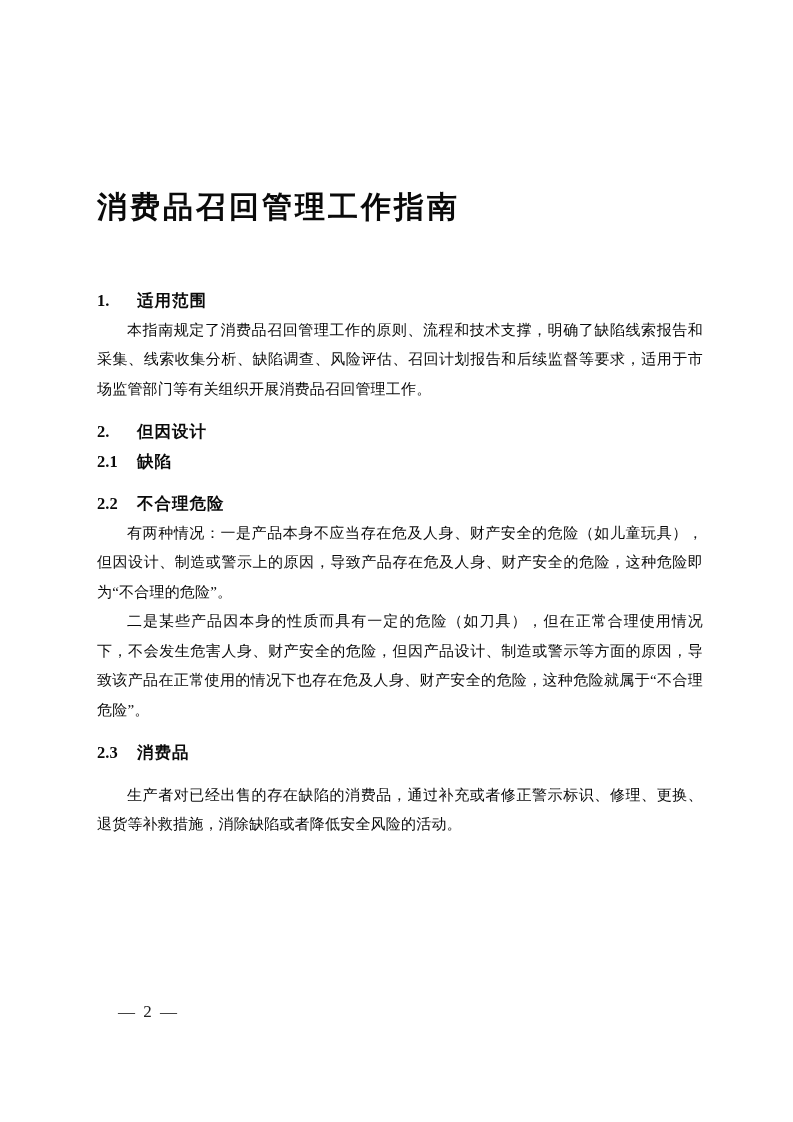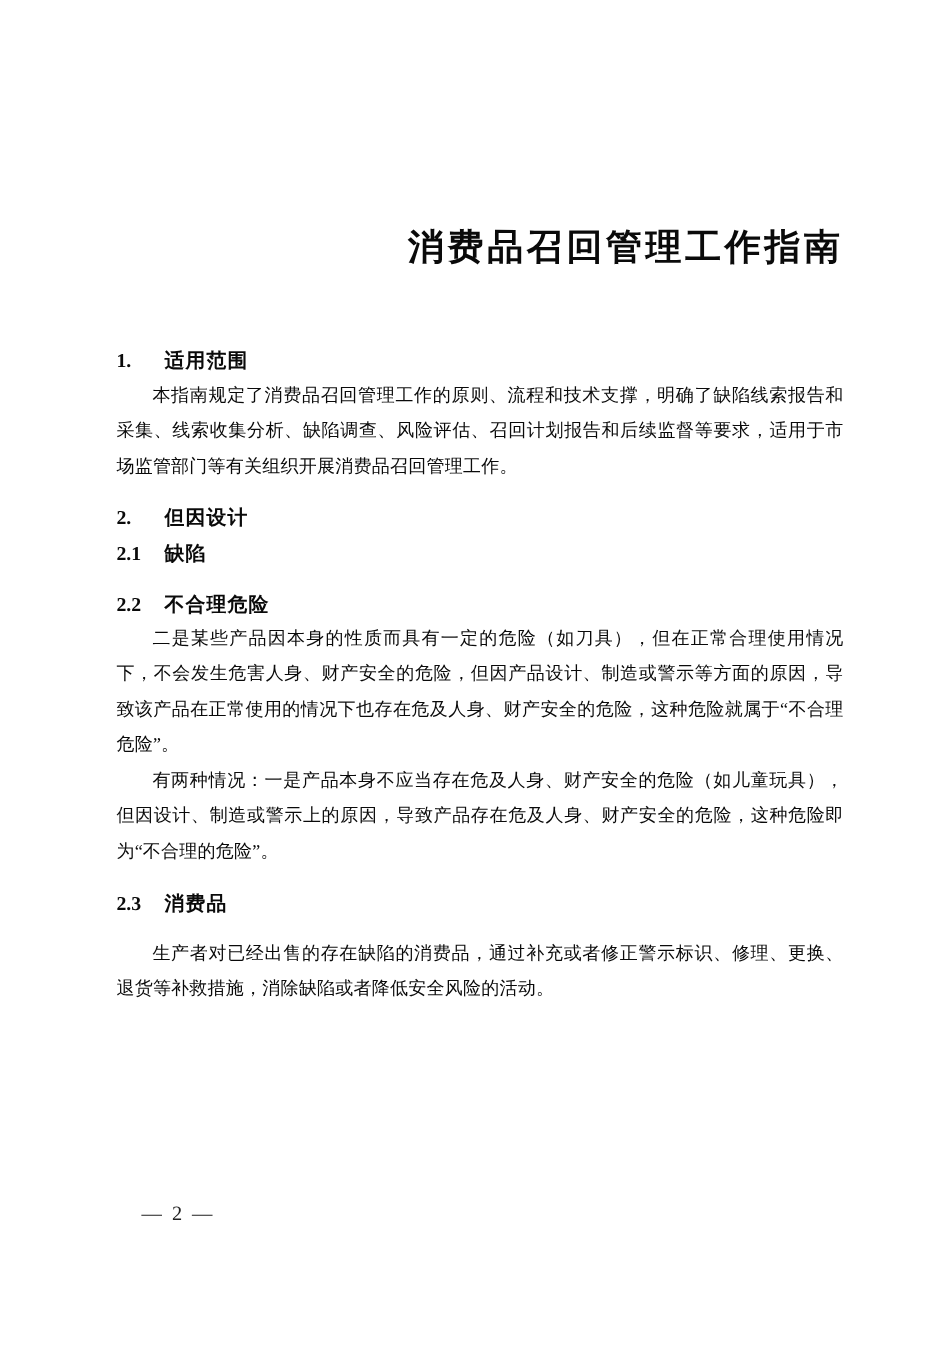--- a/index.html
+++ b/index.html
@@ -17,21 +17,21 @@
   }
   .page {
     position: absolute;
     inset: 0;
     box-sizing: border-box;
     padding: 186px 90px 0 97px;
     background: #ffffff;
   }
   .doc-title {
     margin: 0 0 58px 0;
-    text-align: right;
+    text-align: left;
     font-size: 30px;
     line-height: 42px;
     font-weight: bold;
     letter-spacing: 3px;
     font-family: "Liberation Serif", "DejaVu Serif", serif;
   }
   .section {
     margin-top: 13px;
   }
   .section.no-gap {
@@ -94,22 +94,22 @@
         <div class="sec-head">
           <span class="sec-num">2.1</span>
           <span class="sec-title">缺陷</span>
         </div>
       </section>
       <section class="section">
         <div class="sec-head">
           <span class="sec-num">2.2</span>
           <span class="sec-title">不合理危险</span>
         </div>
+        <p class="body-para">有两种情况：一是产品本身不应当存在危及人身、财产安全的危险（如儿童玩具），但因设计、制造或警示上的原因，导致产品存在危及人身、财产安全的危险，这种危险即为“不合理的危险”。</p>
         <p class="body-para">二是某些产品因本身的性质而具有一定的危险（如刀具），但在正常合理使用情况下，不会发生危害人身、财产安全的危险，但因产品设计、制造或警示等方面的原因，导致该产品在正常使用的情况下也存在危及人身、财产安全的危险，这种危险就属于“不合理危险”。</p>
-        <p class="body-para">有两种情况：一是产品本身不应当存在危及人身、财产安全的危险（如儿童玩具），但因设计、制造或警示上的原因，导致产品存在危及人身、财产安全的危险，这种危险即为“不合理的危险”。</p>
       </section>
       <section class="section">
         <div class="sec-head">
           <span class="sec-num">2.3</span>
           <span class="sec-title">消费品</span>
         </div>
       </section>
       <section class="section">
         <p class="body-para">生产者对已经出售的存在缺陷的消费品，通过补充或者修正警示标识、修理、更换、退货等补救措施，消除缺陷或者降低安全风险的活动。</p>
       </section>

